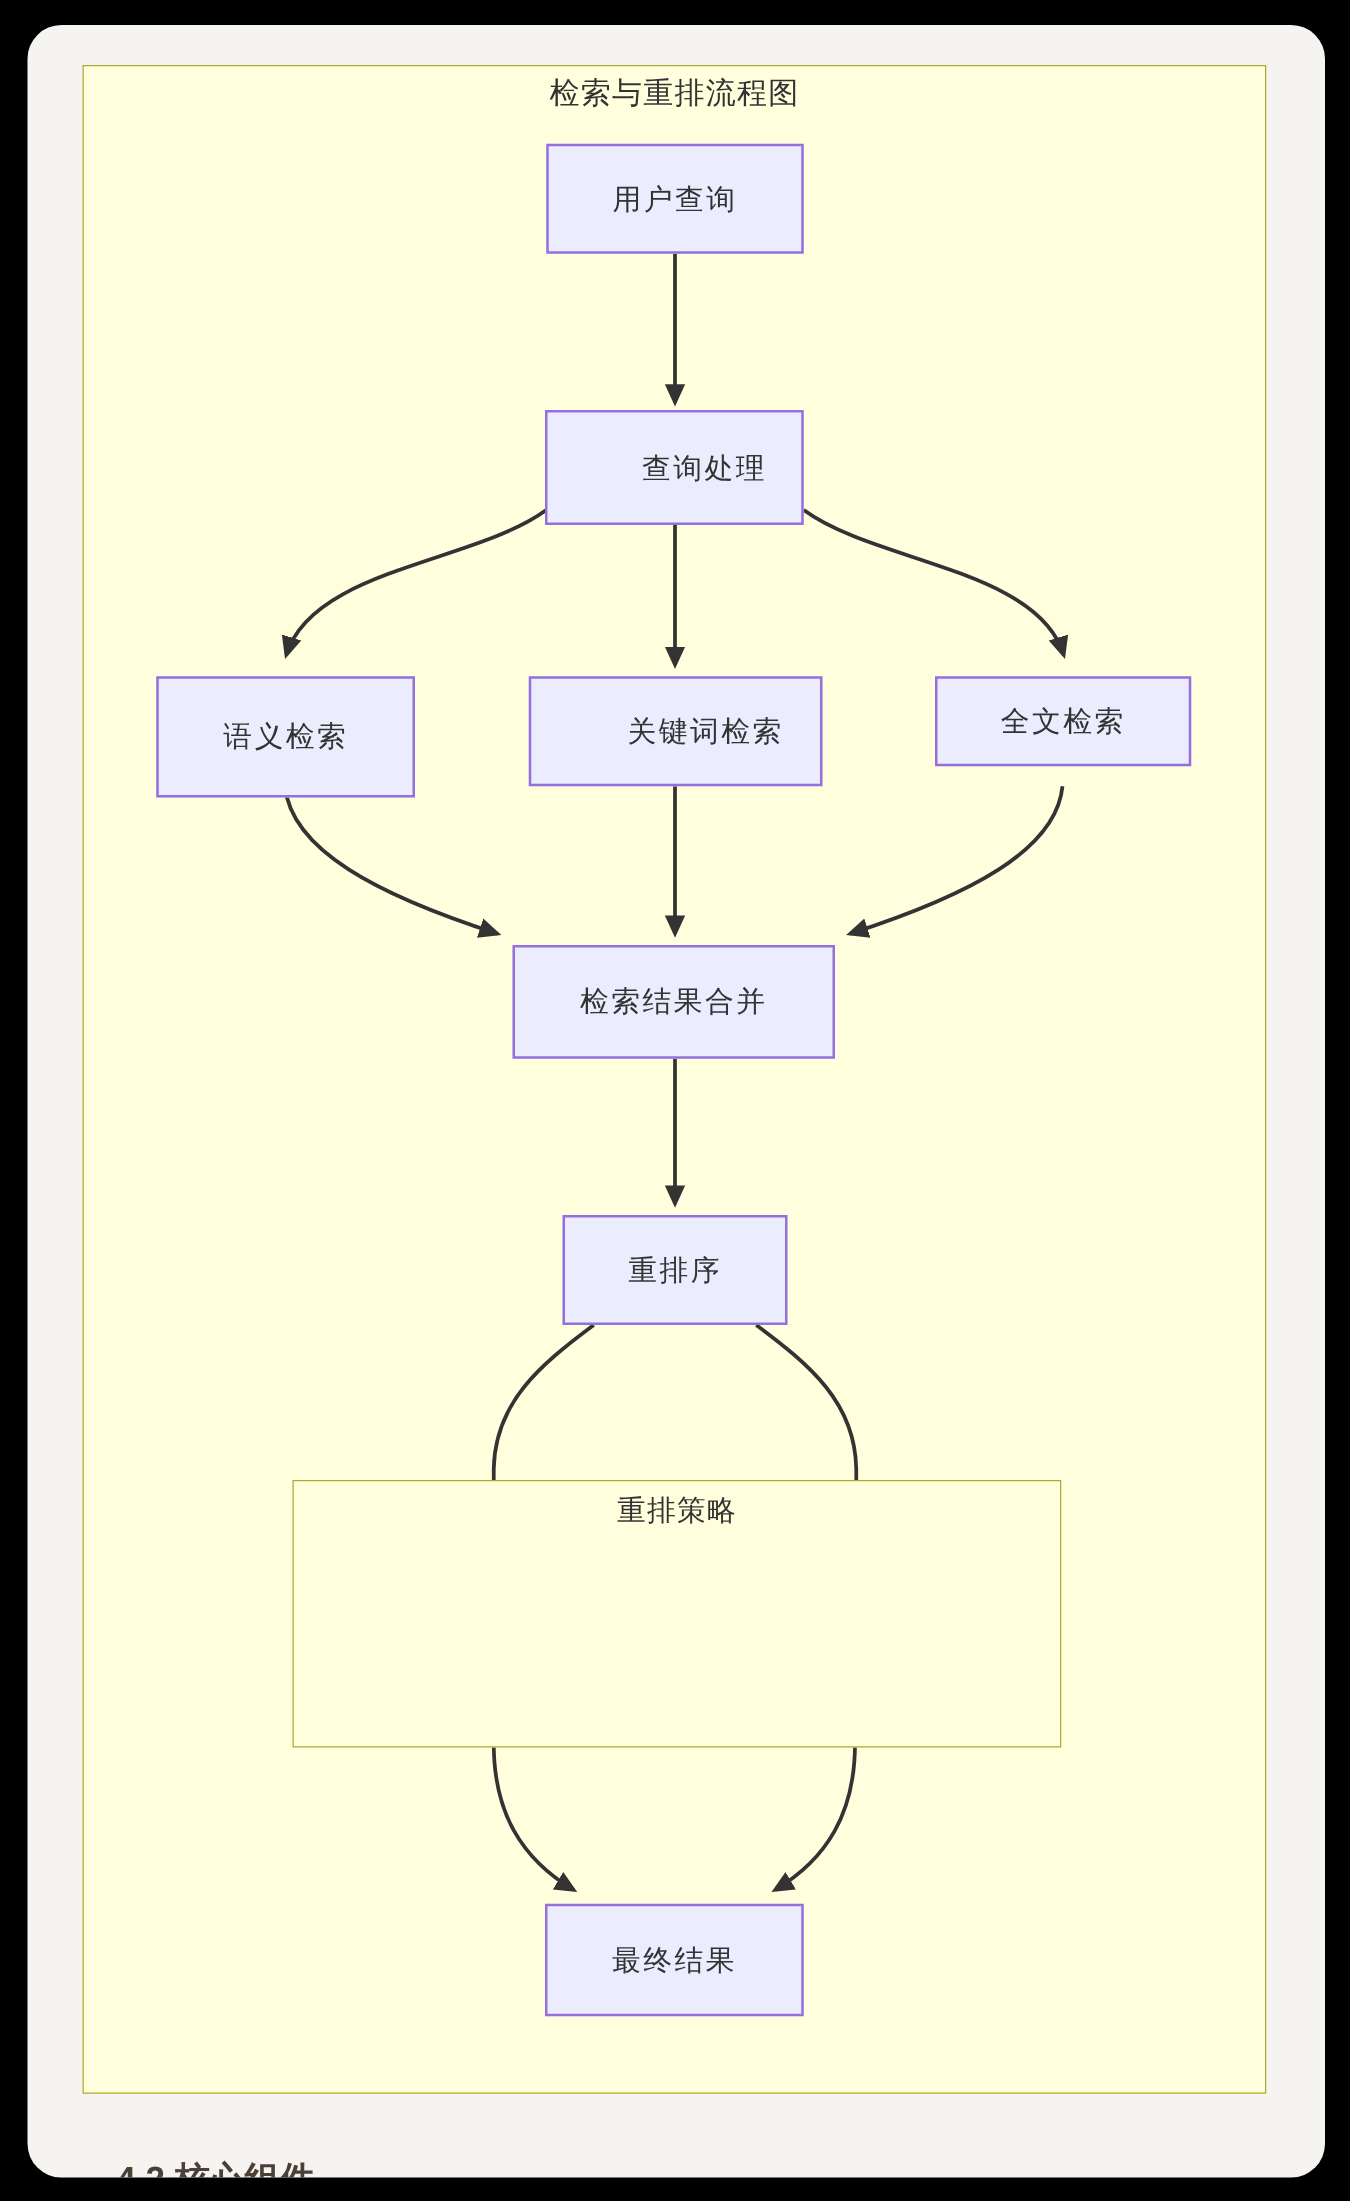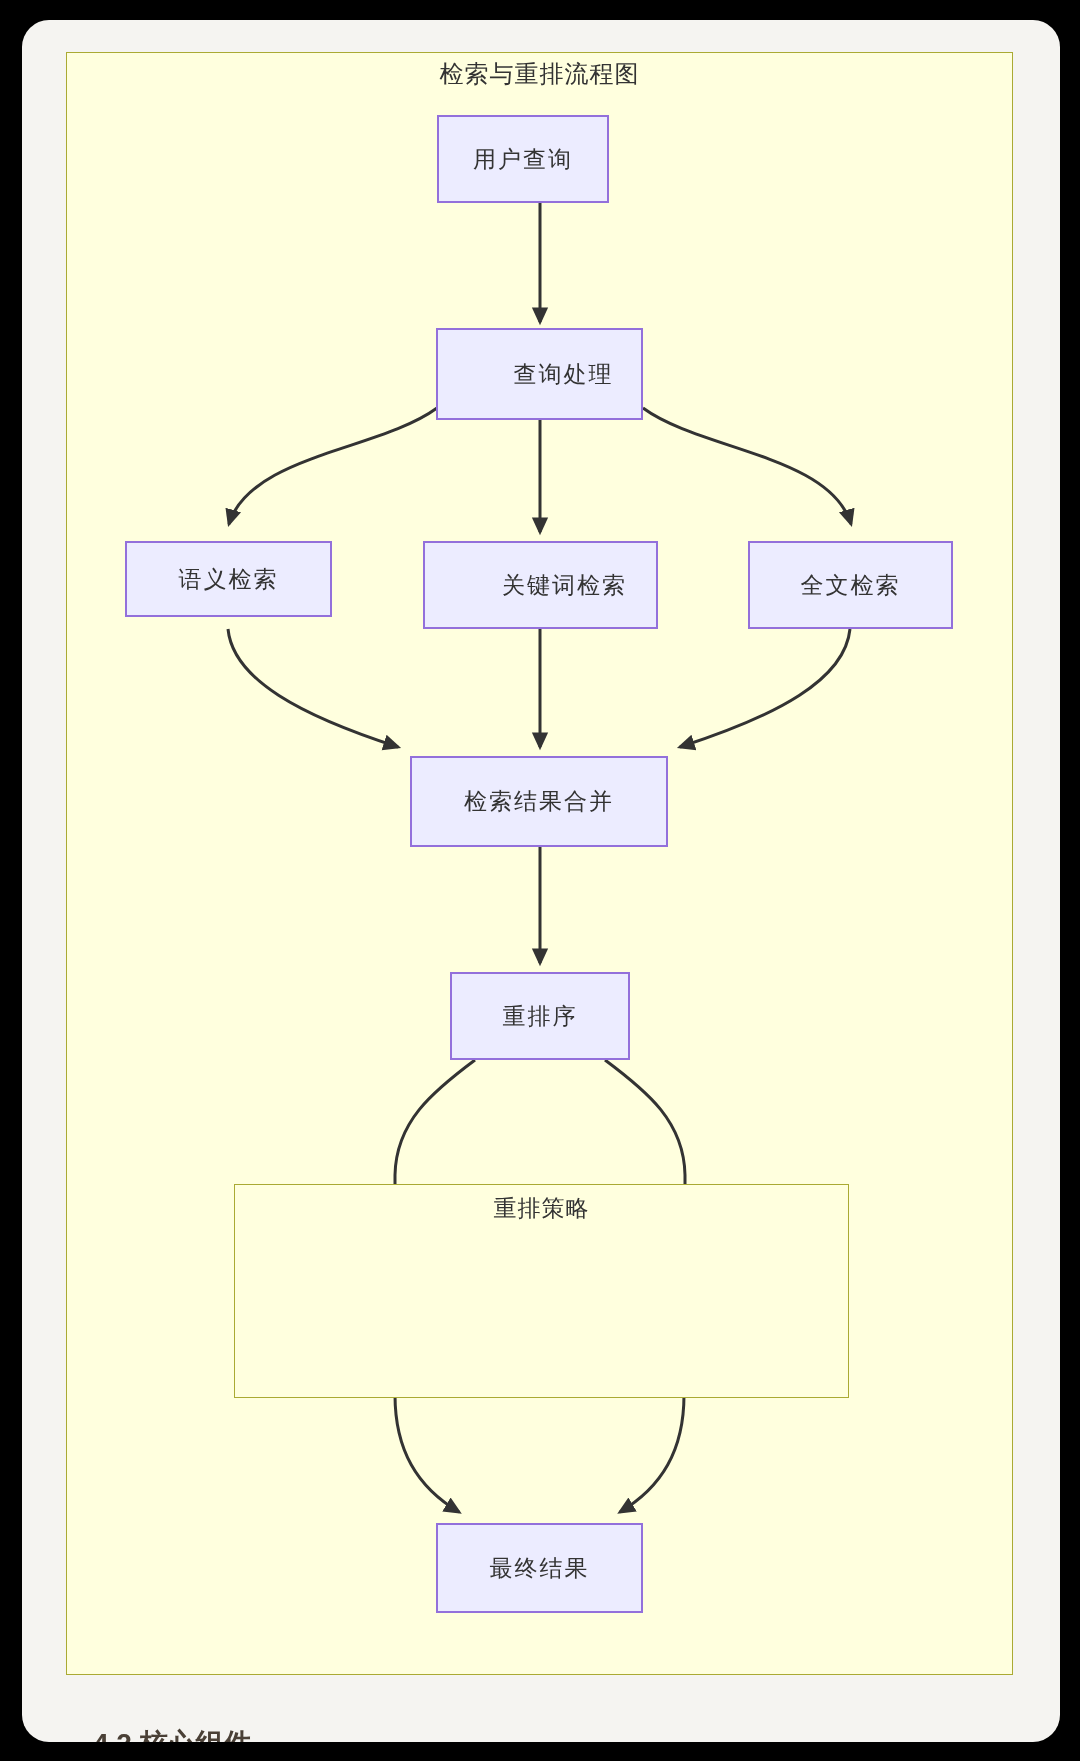--- a/index.html
+++ b/index.html
@@ -75,25 +75,25 @@
     background:var(--node-fill);
     border:2px solid var(--node-border);
     display:flex;
     align-items:center;
     justify-content:center;
     font-size:23px;
     color:var(--text-color);
     letter-spacing:2px;
     text-align:center;
   }
-  .n-user-query{left:415px;top:95px;width:172px;height:88px;}
+  .n-user-query{left:415px;top:95px;width:206px;height:88px;}
   .n-query-processing{left:414px;top:308px;width:207px;height:92px;padding-left:48px;}
-  .n-semantic{left:103px;top:521px;width:207px;height:76px;}
+  .n-semantic{left:103px;top:521px;width:207px;height:97px;}
   .n-keyword{left:401px;top:521px;width:235px;height:88px;padding-left:48px;}
-  .n-fulltext{left:726px;top:521px;width:205px;height:88px;}
+  .n-fulltext{left:726px;top:521px;width:205px;height:72px;}
   .n-merge{left:388px;top:736px;width:258px;height:91px;}
   .n-rerank{left:428px;top:952px;width:180px;height:88px;}
   .n-model{left:270px;top:1226px;width:206px;height:91px;}
   .n-weight{left:559px;top:1226px;width:206px;height:91px;}
   .n-final{left:414px;top:1503px;width:207px;height:90px;}
   .bottom-heading{
     position:absolute;
     left:71px;top:1705px;
     font-size:28px;
     font-weight:bold;

